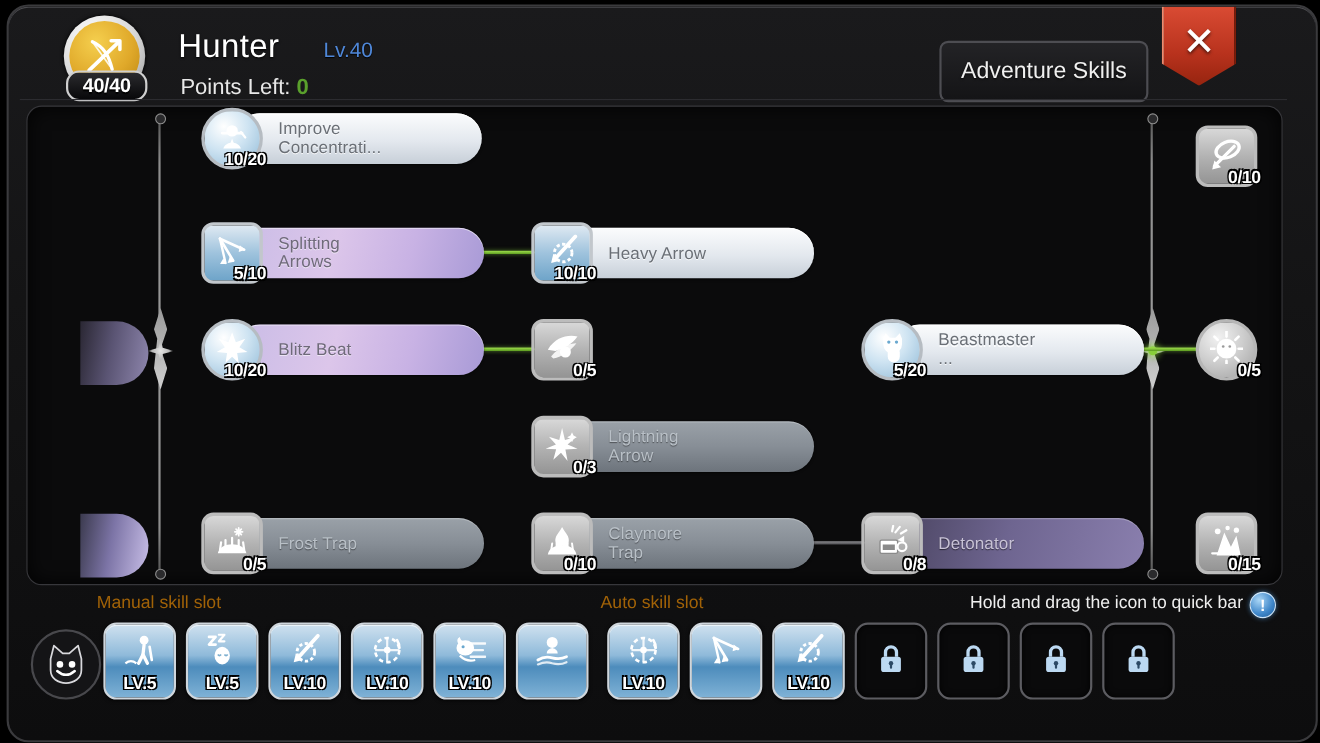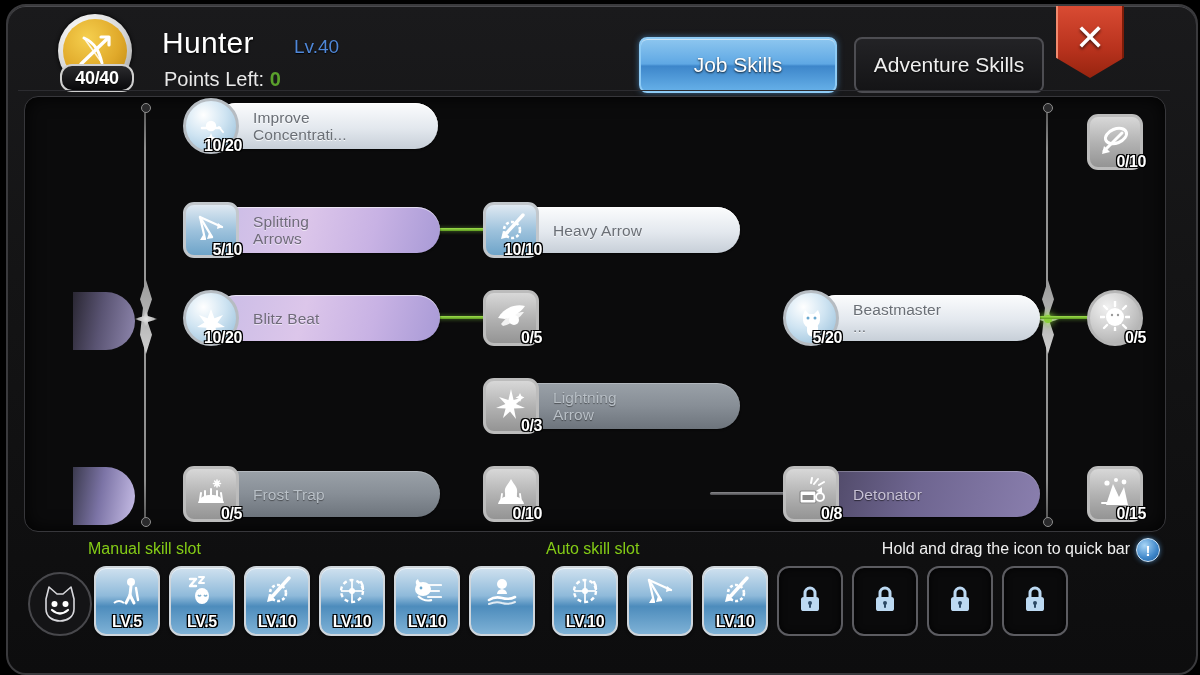--- a/index.html
+++ b/index.html
@@ -113,40 +113,40 @@
   .pill.purple .l1,.pill.purple .l2{color:#c8c2d6;text-shadow:0 1px 1px rgba(0,0,0,.55);}
 
   .pill.locked{background:linear-gradient(#9aa1a8,#878e96 50%,#6d747c);
         box-shadow:inset 0 1px 0 rgba(255,255,255,.25),0 1px 2px rgba(0,0,0,.6);}
   .pill.locked .l1,.pill.locked .l2{color:#b9c0c7;text-shadow:0 1px 1px rgba(0,0,0,.45);}
 
   
   .sicon{position:absolute;left:0;top:-5px;width:56px;height:56px;z-index:3;
          box-sizing:border-box;display:flex;align-items:center;justify-content:center;}
   .sicon.round{border-radius:50%;border:3px solid #b6bcc2;
-         background:radial-gradient(circle at 35% 28%,#ffffff,#cfe4f2 45%,#8fb9d6 100%);align-items:flex-end;}
+         background:radial-gradient(circle at 35% 28%,#ffffff,#cfe4f2 45%,#8fb9d6 100%);}
   .sicon.square{border-radius:11px;border:3px solid #c2c7cc;
          background:linear-gradient(#dfe9f2,#9fc3dd 50%,#6ea4c9);}
   .sicon.grey{border-radius:11px;border:3px solid #bcbcbc;
          background:linear-gradient(#d8d8d8,#b3b3b3 50%,#949494);}
   .sicon.greyround{border-radius:50%;border:3px solid #b6b6b6;
          background:radial-gradient(circle at 35% 28%,#f2f2f2,#cfcfcf 45%,#a0a0a0 100%);}
   .sicon .g{font-size:28px;line-height:1;color:#fff;
          text-shadow:0 0 5px rgba(255,255,255,.9),0 1px 2px rgba(0,0,0,.45);}
   .sicon.grey .g,.sicon.greyround .g{color:#fff;text-shadow:0 0 6px rgba(255,255,255,.95);}
   .sicon .cnt{position:absolute;right:-6px;bottom:-4px;font-size:16px;font-weight:bold;
          color:#fff;text-shadow:-1.3px -1.3px 0 #000,1.3px -1.3px 0 #000,-1.3px 1.3px 0 #000,1.3px 1.3px 0 #000;
          white-space:nowrap;letter-spacing:-.4px;}
 
   
   .edge{position:absolute;width:56px;height:56px;cursor:pointer;}
 
   
   .slots{position:absolute;left:24px;top:536px;width:1140px;height:118px;}
-  .slotlabel{position:absolute;color:#84cc16;font-size:16px;top:4px;}
+  .slotlabel{position:absolute;color:#a16207;font-size:16px;top:4px;}
   .hint{position:absolute;right:34px;top:4px;color:#efefef;font-size:16px;}
   .hinticon{position:absolute;right:4px;top:2px;width:22px;height:22px;border-radius:50%;
         background:radial-gradient(circle at 35% 30%,#a9d6f6,#3e86c9 60%,#1f5b96);
         border:1px solid #cfe6fa;color:#fff;font-size:15px;font-weight:bold;
         display:flex;align-items:center;justify-content:center;
         box-shadow:0 0 5px rgba(90,170,240,.6);}
 
   .catav{position:absolute;left:4px;top:36px;width:60px;height:60px;border-radius:50%;
         background:#141416;border:2px solid #48484c;
         display:flex;align-items:center;justify-content:center;}
@@ -189,21 +189,20 @@
       <div class="lvlbadge">40/40</div>
     </div>
 
     <div class="jobname">Hunter</div>
     <div class="joblevel">Lv.40</div>
     <div class="points">
       <span>Points Left:</span>
       <span class="num">0</span>
     </div>
 
-    <div class="tabbtn tab-active">Job Skills</div>
     <div class="tabbtn tab-idle">Adventure Skills</div>
 
     <div class="closebtn">
       <div class="x">✕</div>
     </div>
   </div>
   <div class="hdr-divider"></div>
 
   <div class="tree">
 
@@ -336,20 +335,24 @@
           <div class="sicon grey">
             <div class="g"><svg width="30" height="30" viewBox="0 0 30 30">
                 <path d="M2 26 C4 15 26 15 28 26 Z" fill="#ffffff"></path>
                 <path d="M4 23 l1 -7 M9 22 l0 -8 M15 21 l0 -9 M21 22 l0 -8 M26 23 l-1 -7" stroke="#ffffff" stroke-width="2" stroke-linecap="round"></path>
                 <path d="M21 3 v7 M17.5 6.5 h7 M18.6 4 l4.8 5 M23.4 4 l-4.8 5" stroke="#ffffff" stroke-width="1.6" stroke-linecap="round"></path>
               </svg></div>
             <div class="cnt">0/5</div>
           </div>
         </div>
         <div class="skill" style="left: 458px; top: 374px; width: 257px;">
+          <div class="pill locked" style="width: 227px;">
+            <div class="l1">Claymore</div>
+            <div class="l2">Trap</div>
+          </div>
           <div class="sicon grey">
             <div class="g"><svg width="30" height="30" viewBox="0 0 30 30">
                 <path d="M2 27 C4 16 26 16 28 27 Z" fill="#ffffff"></path>
                 <path d="M15 2 C18 8 22 10 21 16 C20 21 16 22 15 19 C14 22 10 21 9 16 C8 10 12 8 15 2 Z" fill="#ffffff"></path>
                 <path d="M5 24 l1 -7 M10 23 l0 -6 M20 23 l0 -6 M25 24 l-1 -7" stroke="#ffffff" stroke-width="1.8" stroke-linecap="round"></path>
               </svg></div>
             <div class="cnt">0/10</div>
           </div>
         </div>
         <div class="skill" style="left: 758px; top: 374px; width: 257px;">

